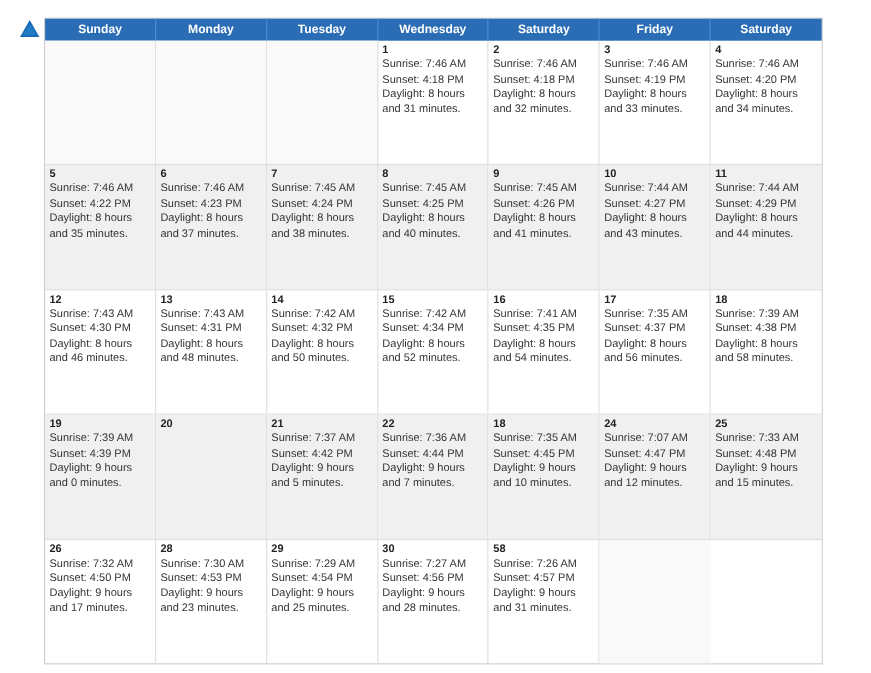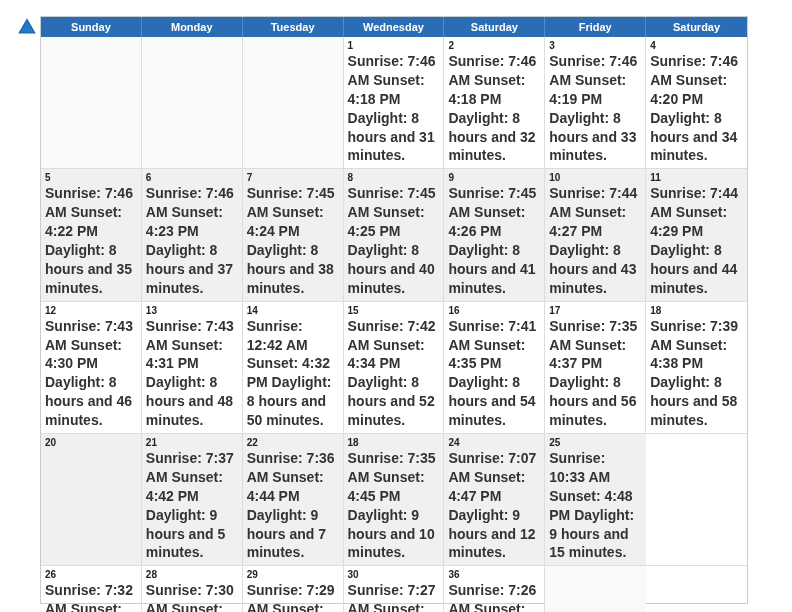--- a/index.html
+++ b/index.html
@@ -99,24 +99,23 @@
     .cal-cell:last-child { border-right: none; }
     .cal-cell.empty { background: #f9f9f9; }
     .cal-cell.shaded { background: #f0f0f0; }
     .day-num {
       font-size: 10px;
       font-weight: bold;
       margin-bottom: 1px;
       color: #222;
     }
     .cell-text {
-      font-size: 14px;
+      font-size: 10px;
       line-height: 1.35;
       color: #333;
-      font-weight: bold;
     }
   </style>
 </head>
 <body>
 
 <div class="page">
   <div class="header">
     <div class="logo">
       <svg class="logo-icon" viewBox="0 0 30 30">
         <polygon points="15,3 27,24 3,24" fill="#1a6bb5"></polygon>
@@ -225,21 +224,21 @@
 Daylight: 8 hours and 46 minutes.</div>
           </div>
           <div class="cal-cell">
             <div class="day-num">13</div>
             <div class="cell-text">Sunrise: 7:43 AM
 Sunset: 4:31 PM
 Daylight: 8 hours and 48 minutes.</div>
           </div>
           <div class="cal-cell">
             <div class="day-num">14</div>
-            <div class="cell-text">Sunrise: 12:42 AM
+            <div class="cell-text">Sunrise: 7:42 AM
 Sunset: 4:32 PM
 Daylight: 8 hours and 50 minutes.</div>
           </div>
           <div class="cal-cell">
             <div class="day-num">15</div>
             <div class="cell-text">Sunrise: 7:42 AM
 Sunset: 4:34 PM
 Daylight: 8 hours and 52 minutes.</div>
           </div>
           <div class="cal-cell">
@@ -256,20 +255,26 @@
           </div>
           <div class="cal-cell">
             <div class="day-num">18</div>
             <div class="cell-text">Sunrise: 7:39 AM
 Sunset: 4:38 PM
 Daylight: 8 hours and 58 minutes.</div>
           </div>
         </div>
         <div class="cal-row">
           <div class="cal-cell shaded">
+            <div class="day-num">19</div>
+            <div class="cell-text">Sunrise: 7:39 AM
+Sunset: 4:39 PM
+Daylight: 9 hours and 0 minutes.</div>
+          </div>
+          <div class="cal-cell shaded">
             <div class="day-num">20</div>
           </div>
           <div class="cal-cell shaded">
             <div class="day-num">21</div>
             <div class="cell-text">Sunrise: 7:37 AM
 Sunset: 4:42 PM
 Daylight: 9 hours and 5 minutes.</div>
           </div>
           <div class="cal-cell shaded">
             <div class="day-num">22</div>
@@ -284,21 +289,21 @@
 Daylight: 9 hours and 10 minutes.</div>
           </div>
           <div class="cal-cell shaded">
             <div class="day-num">24</div>
             <div class="cell-text">Sunrise: 7:07 AM
 Sunset: 4:47 PM
 Daylight: 9 hours and 12 minutes.</div>
           </div>
           <div class="cal-cell shaded">
             <div class="day-num">25</div>
-            <div class="cell-text">Sunrise: 10:33 AM
+            <div class="cell-text">Sunrise: 7:33 AM
 Sunset: 4:48 PM
 Daylight: 9 hours and 15 minutes.</div>
           </div>
         </div>
         <div class="cal-row">
           <div class="cal-cell">
             <div class="day-num">26</div>
             <div class="cell-text">Sunrise: 7:32 AM
 Sunset: 4:50 PM
 Daylight: 9 hours and 17 minutes.</div>
@@ -315,21 +320,21 @@
 Sunset: 4:54 PM
 Daylight: 9 hours and 25 minutes.</div>
           </div>
           <div class="cal-cell">
             <div class="day-num">30</div>
             <div class="cell-text">Sunrise: 7:27 AM
 Sunset: 4:56 PM
 Daylight: 9 hours and 28 minutes.</div>
           </div>
           <div class="cal-cell">
-            <div class="day-num">36</div>
+            <div class="day-num">58</div>
             <div class="cell-text">Sunrise: 7:26 AM
 Sunset: 4:57 PM
 Daylight: 9 hours and 31 minutes.</div>
           </div>
           <div class="cal-cell empty"></div>
         </div>
       </div>
   </div>
 </div>
 

